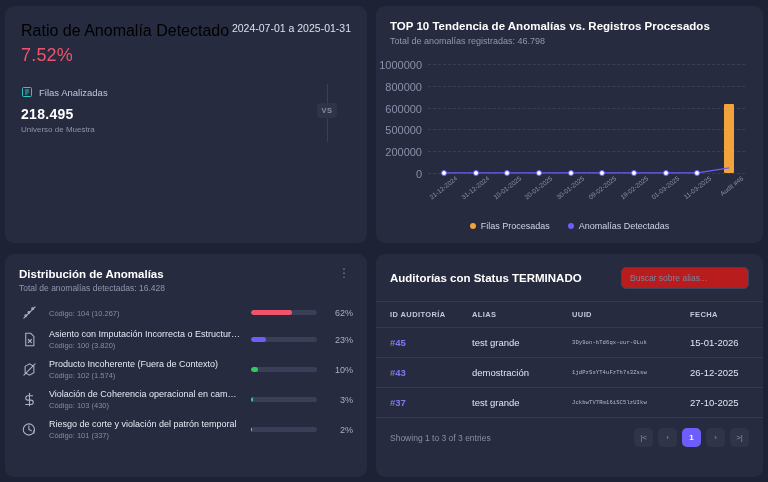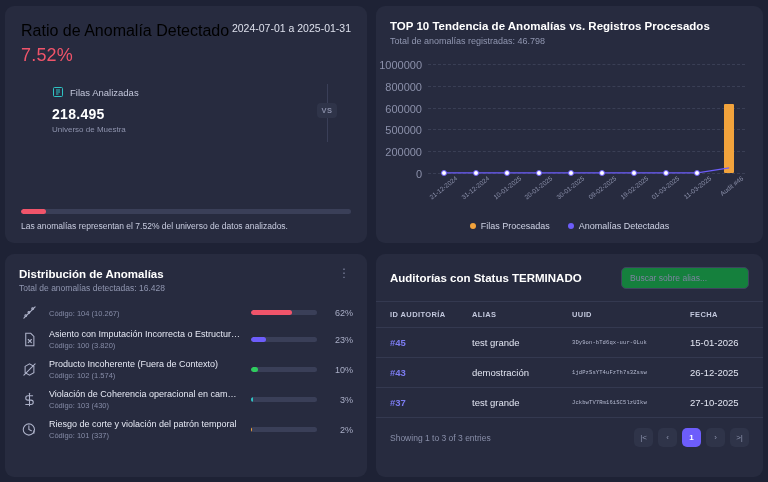--- a/index.html
+++ b/index.html
@@ -24,21 +24,21 @@
     position: relative;
     overflow: hidden;
   }
 
   
   .kpi { padding: 16px 16px 12px 16px; display: flex; flex-direction: column; }
   .kpi-top { display: flex; justify-content: space-between; align-items: flex-start; }
   .kpi-range { font-size: 10.5px; color: #dde0ec; }
   .kpi-big { font-size: 18px; color: #f0546a; font-weight: 400; margin-top: 5px; letter-spacing: .2px; }
 
-  .kpi-mid { display: flex; align-items: center; margin-top: 20px; margin-left: 31px; }
+  .kpi-mid { display: flex; align-items: center; margin-top: 20px; }
   .kpi-col { flex: 1; }
   .kpi-col.right { text-align: right; }
   .kpi-lbl { display: flex; align-items: center; gap: 6px; font-size: 9.5px; color: #c4c8dc; }
   .kpi-col.right .kpi-lbl { justify-content: flex-end; }
   .kpi-val { font-size: 14px; font-weight: bold; color: #ffffff; margin-top: 8px; letter-spacing: .3px; }
   .kpi-sub { font-size: 8px; color: #8e93ad; margin-top: 3px; }
   .vs-wrap { width: 48px; position: relative; display: flex; align-items: center; justify-content: center; align-self: stretch; }
   .vs-line { position: absolute; top: -2px; bottom: -8px; left: 50%; width: 1px; background: #3a3f58; }
   .vs-chip {
     position: relative; z-index: 2; background: #2f3449; color: #878ca6;
@@ -85,21 +85,21 @@
   .dist-code { font-size: 7.5px; color: #868ca7; margin-top: 2px; }
   .dist-bar { width: 66px; height: 5px; background: #3a3f58; border-radius: 3px; overflow: hidden; flex: 0 0 66px; }
   .dist-fill { height: 100%; border-radius: 3px; }
   .dist-pct { width: 26px; text-align: right; font-size: 9px; color: #a9aec6; flex: 0 0 26px; }
 
   
   .tbl-card { display: flex; flex-direction: column; }
   .tbl-head { display: flex; align-items: center; justify-content: space-between; padding: 13px 14px 12px 14px; }
   .tbl-title { font-size: 11.5px; font-weight: bold; color: #ffffff; }
   .search {
-    width: 128px; height: 22px; border: 1px solid #3e445e; background: #15803d;
+    width: 128px; height: 22px; border: 1px solid #3e445e; background: #b91c1c;
     border-radius: 5px; font-size: 8.5px; color: #c8cce0; padding: 0 8px;
     font-family: "Liberation Sans", sans-serif; outline: none;
   }
   .search::placeholder { color: #7d melhor; }
   .search::placeholder { color: #7d83a0; }
   table { width: 100%; border-collapse: collapse; }
   thead th {
     text-align: left; font-size: 7.5px; font-weight: bold; color: #c3c8dd;
     letter-spacing: .4px; padding: 8px 0 8px 14px;
     border-top: 1px solid #343950; border-bottom: 1px solid #343950;
@@ -149,26 +149,20 @@
           <div class="kpi-sub">Universo de Muestra</div>
         </div>
 
         <div class="vs-wrap">
           <div class="vs-line"></div>
           <div class="vs-chip">VS</div>
         </div>
 
       </div>
 
-      <div class="kpi-bar-wrap">
-        <div class="kpi-bar">
-          <div class="kpi-bar-fill" id="kpiFill" style="width: 7.52%;"></div>
-        </div>
-        <div class="kpi-note">Las anomalías representan el 7.52% del universo de datos analizados.</div>
-      </div>
     </div>
   </div>
 
   <div class="cell tr">
     <div class="card chart-card">
       <div class="chart-title">TOP 10 Tendencia de Anomalías vs. Registros Procesados</div>
       <div class="chart-sub">Total de anomalías registradas: 46.798</div>
       <div class="plot">
         <div class="plot-inner" id="plotInner">
             <div class="gridline" style="top: 100%;">

